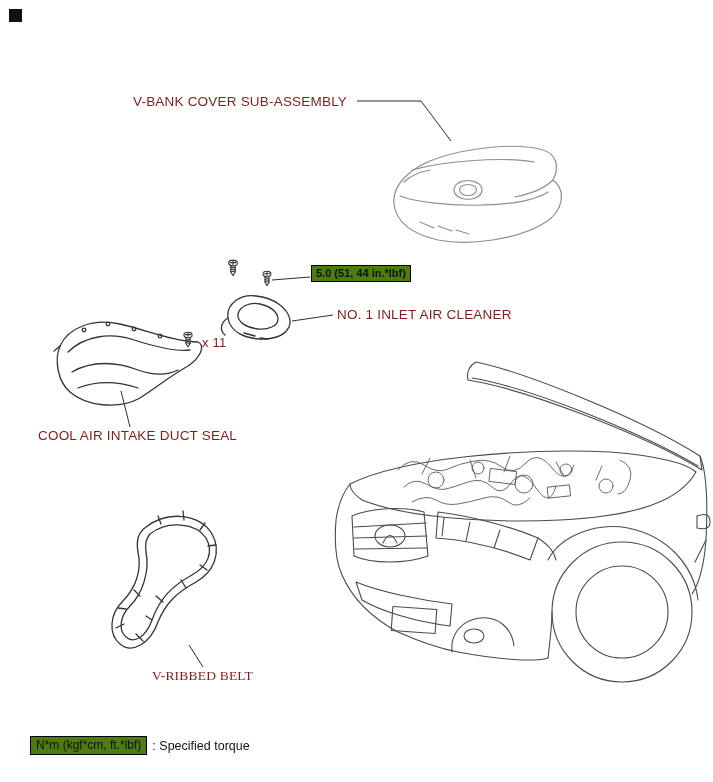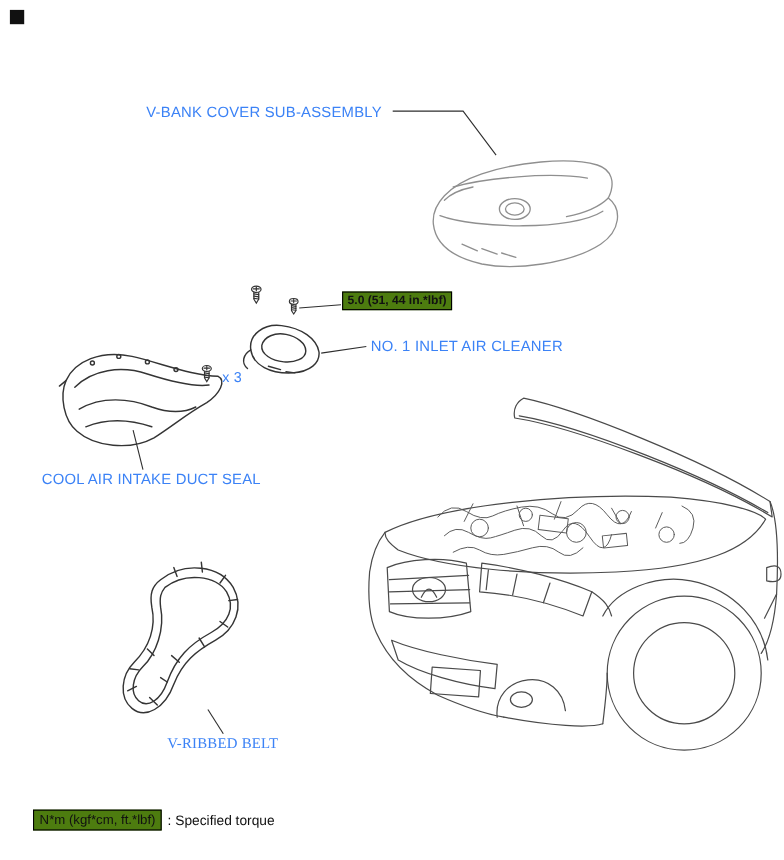--- a/index.html
+++ b/index.html
@@ -3,21 +3,21 @@
 <meta charset="utf-8">
 <style>
   * { margin:0; padding:0; box-sizing:border-box; }
   html,body { background:#ffffff; }
   .page {
     position:relative; width:713px; height:782px; background:#ffffff;
     font-family:"Liberation Sans", sans-serif; overflow:hidden; color:#111;
   }
   .corner-marker { position:absolute; left:9px; top:9px; width:13px; height:13px; background:#111; }
   svg.art { position:absolute; left:0; top:0; width:713px; height:782px; }
-  .label { position:absolute; font-size:13.5px; letter-spacing:0.2px; white-space:nowrap; color:#3b82f6; }
+  .label { position:absolute; font-size:13.5px; letter-spacing:0.2px; white-space:nowrap; color:#7f1d1d; }
   #lbl-vbank { left:133px; top:94px; }
   #lbl-inlet { left:337px; top:307px;text-align:center; }
   #lbl-boltcount { left:202px; top:335px; font-size:13px; }
   #lbl-duct { left:38px; top:428px; }
   #lbl-belt { left:152px; top:668px;font-family:Liberation Serif, serif; }
   .torque-box {
     position:absolute; left:311px; top:265px; border:1.5px solid #000;
     padding:1px 4px 2px; font-size:11px; font-weight:bold; white-space:nowrap; background:#4d7c0f;
   }
   .legend { position:absolute; left:30px; top:736px; display:flex; align-items:center; font-size:12.5px; }
@@ -143,21 +143,21 @@
       <circle class="car" cx="622" cy="612" r="46"></circle>
       <path class="car" d="M548,658 C550,640 552,626 552,612"></path>
 
       <path class="car" d="M452,652 C450,634 462,620 480,618 C498,616 512,628 514,646"></path>
     </g>
   </svg>
 
   <div class="label" id="lbl-vbank">V-BANK COVER SUB-ASSEMBLY</div>
   <div class="torque-box">5.0 (51, 44 in.*lbf)</div>
   <div class="label" id="lbl-inlet">NO. 1 INLET AIR CLEANER</div>
-  <div class="label" id="lbl-boltcount">x 3</div>
+  <div class="label" id="lbl-boltcount">x 11</div>
   <div class="label" id="lbl-duct">COOL AIR INTAKE DUCT SEAL</div>
   <div class="label" id="lbl-belt">V-RIBBED BELT</div>
 
   <div class="legend">
     <span class="legend-box">N*m (kgf*cm, ft.*lbf)</span>
     <span>: Specified torque</span>
   </div>
 
 </div>
 

